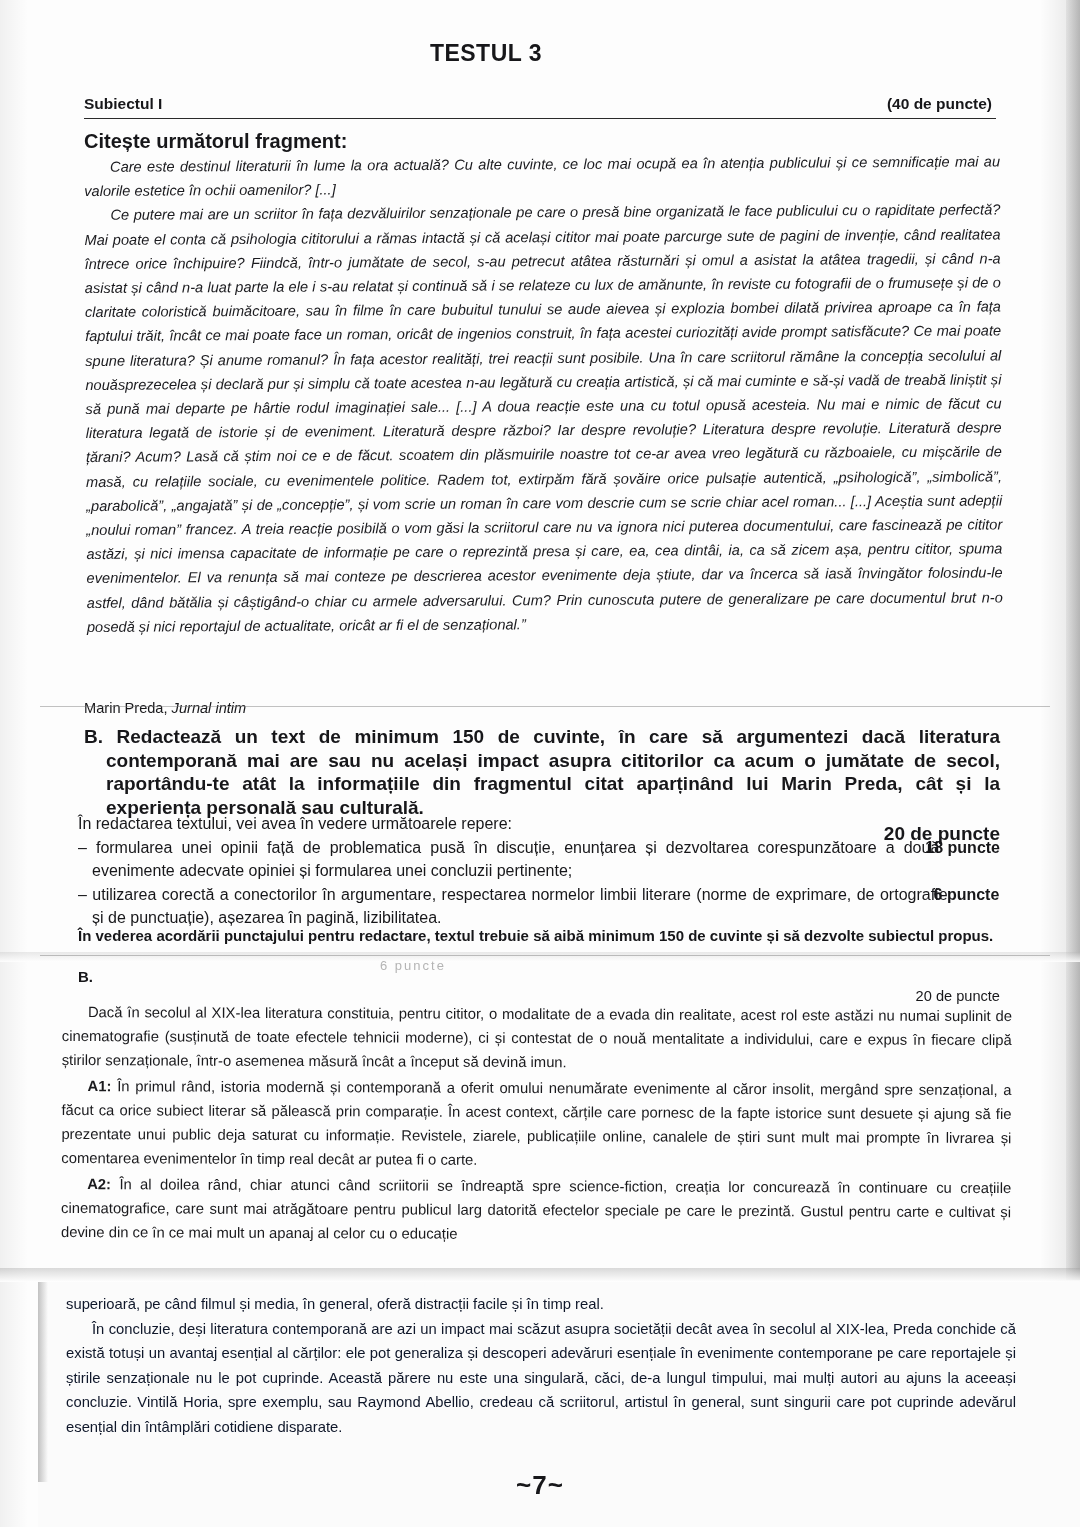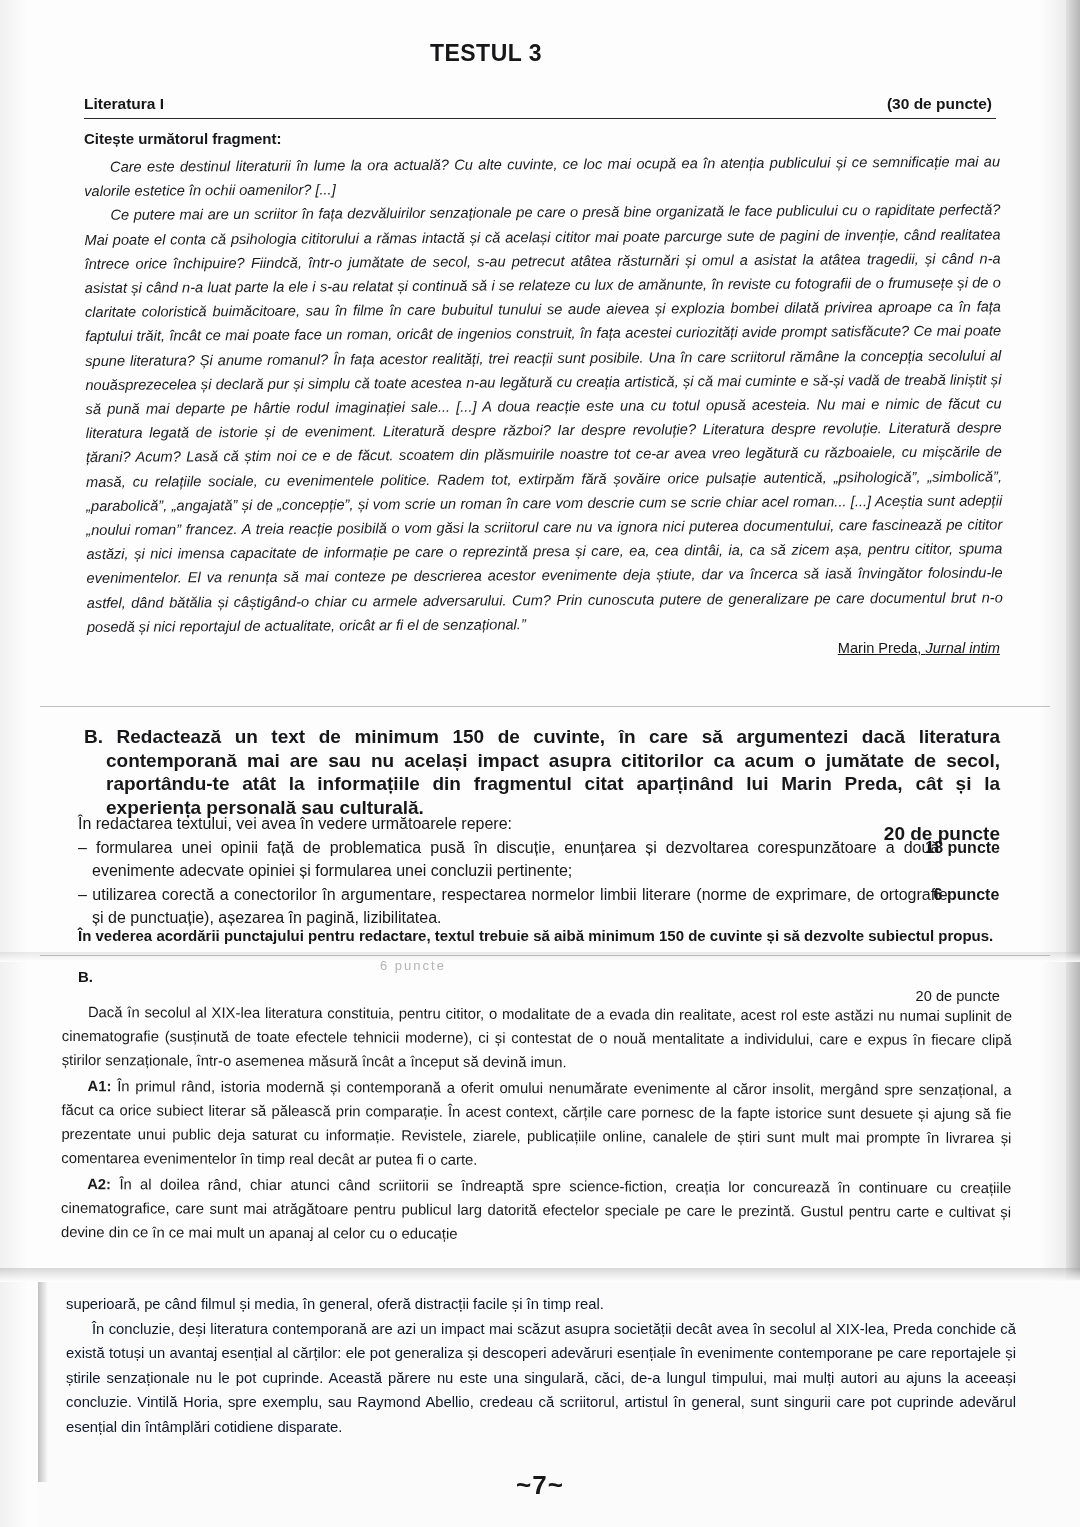--- a/index.html
+++ b/index.html
@@ -105,45 +105,43 @@
     position: absolute;
     top: 118px;
     left: 84px;
     width: 912px;
     border-bottom: 1.6px solid #2a2a2a;
   }
   .lead {
     position: absolute;
     top: 130px;
     left: 84px;
-    font-size: 15px;
+    font-size: 20px;
     font-weight: bold;
   }
 
   .fragment {
     position: absolute;
     top: 155px;
     left: 84px;
     width: 916px;
     font-style: italic;
     font-size: 14.6px;
     line-height: 24.2px;
     text-align: justify;
     color: #1b1b1f;
   }
   .fragment p { margin: 0; text-indent: 26px; }
 
   .source {
     position: absolute;
-    top: 640px;
+    top: 700px;
     left: 84px;
     width: 916px;
-    text-align: right;
     font-size: 14.6px;
-    text-decoration: underline;
   }
   .source .work { font-style: italic; }
 
   .hr-thin {
     position: absolute;
     left: 40px;
     width: 1010px;
     border-bottom: 1px solid rgba(120,120,120,0.45);
   }
 
@@ -266,22 +264,22 @@
 <div class="seam2"></div>
 <div class="seam"></div>
 <div class="lower-sheet"></div>
 <div class="lower-left-edge"></div>
 
 <div class="page">
 
   <div class="title">TESTUL 3</div>
 
   <div class="row-subject">
-    <span>Literatura I</span>
-    <span>(30 de puncte)</span>
+    <span>Subiectul I</span>
+    <span>(40 de puncte)</span>
   </div>
   <div class="rule"></div>
 
   <div class="lead">Citește următorul fragment:</div>
 
   <div class="fragment skew-a">
     <p>Care este destinul literaturii în lume la ora actuală? Cu alte cuvinte, ce loc mai ocupă ea în atenția publicului și ce semnificație mai au valorile estetice în ochii oamenilor? [...]</p>
     <p>Ce putere mai are un scriitor în fața dezvăluirilor senzaționale pe care o presă bine organizată le face publicului cu o rapiditate perfectă? Mai poate el conta că psihologia cititorului a rămas intactă și că același cititor mai poate parcurge sute de pagini de invenție, când realitatea întrece orice închipuire? Fiindcă, într-o jumătate de secol, s-au petrecut atâtea răsturnări și omul a asistat la atâtea tragedii, și când n-a asistat și când n-a luat parte la ele i s-au relatat și continuă să i se relateze cu lux de amănunte, în reviste cu fotografii de o frumusețe și de o claritate coloristică buimăcitoare, sau în filme în care bubuitul tunului se aude aievea și explozia bombei dilată privirea aproape ca în fața faptului trăit, încât ce mai poate face un roman, oricât de ingenios construit, în fața acestei curiozități avide prompt satisfăcute? Ce mai poate spune literatura? Și anume romanul? În fața acestor realități, trei reacții sunt posibile. Una în care scriitorul rămâne la concepția secolului al nouăsprezecelea și declară pur și simplu că toate acestea n-au legătură cu creația artistică, și că mai cuminte e să-și vadă de treabă liniștit și să pună mai departe pe hârtie rodul imaginației sale... [...] A doua reacție este una cu totul opusă acesteia. Nu mai e nimic de făcut cu literatura legată de istorie și de eveniment. Literatură despre război? Iar despre revoluție? Literatura despre revoluție. Literatură despre țărani? Acum? Lasă că știm noi ce e de făcut. scoatem din plăsmuirile noastre tot ce-ar avea vreo legătură cu războaiele, cu mișcările de masă, cu relațiile sociale, cu evenimentele politice. Radem tot, extirpăm fără șovăire orice pulsație autentică, „psihologică”, „simbolică”, „parabolică”, „angajată” și de „concepție”, și vom scrie un roman în care vom descrie cum se scrie chiar acel roman... [...] Aceștia sunt adepții „noului roman” francez. A treia reacție posibilă o vom găsi la scriitorul care nu va ignora nici puterea documentului, care fascinează pe cititor astăzi, și nici imensa capacitate de informație pe care o reprezintă presa și care, ea, cea dintâi, ia, ca să zicem așa, pentru cititor, spuma evenimentelor. El va renunța să mai conteze pe descrierea acestor evenimente deja știute, dar va încerca să iasă învingător folosindu-le astfel, dând bătălia și câștigând-o chiar cu armele adversarului. Cum? Prin cunoscuta putere de generalizare pe care documentul brut n-o posedă și nici reportajul de actualitate, oricât ar fi el de senzațional.”</p>
   </div>
 

